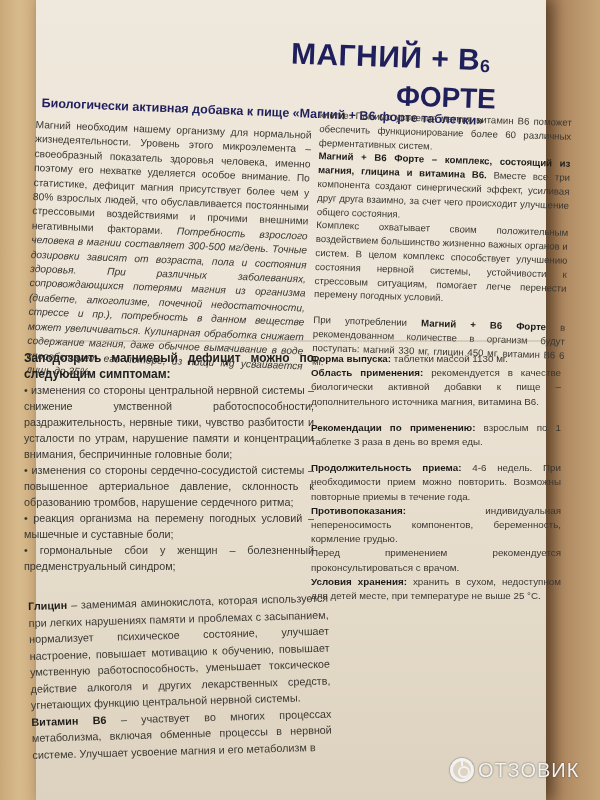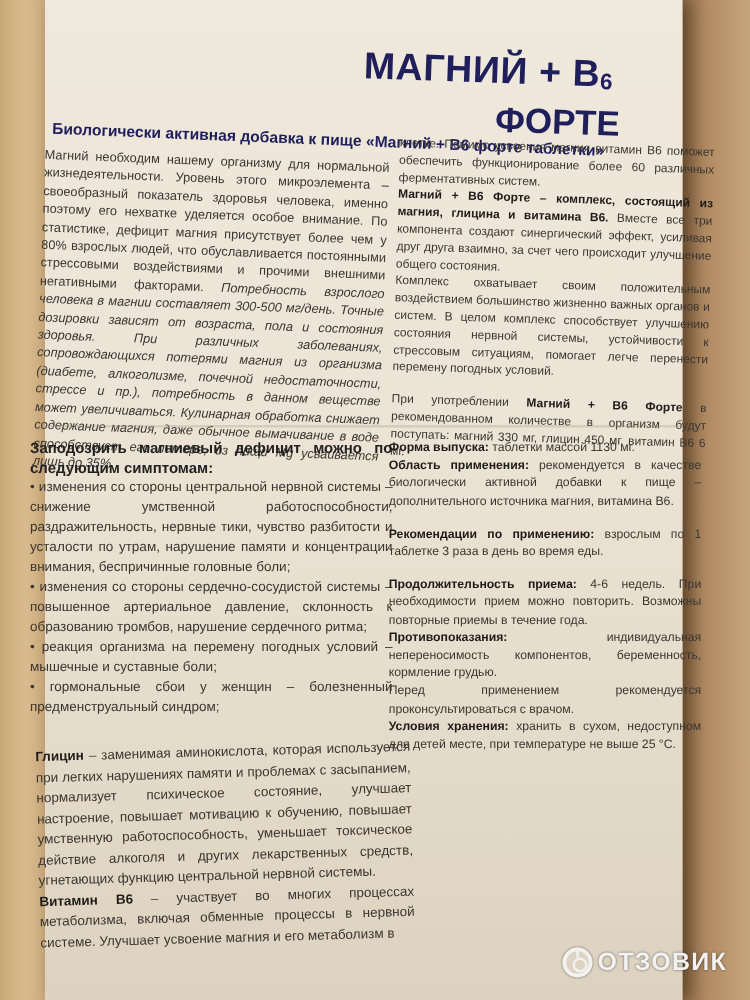--- a/index.html
+++ b/index.html
@@ -44,21 +44,21 @@
   .b { font-weight: bold; color: #1e1c1a; }
   .c1a { left: 0px; top: 118px; width: 276px; transform: rotate(2.2deg); transform-origin: left top; }
   .c2a { left: 284px; top: 108px; width: 252px; transform: rotate(1.8deg); transform-origin: left top; font-size: 9.6px; line-height: 13.8px; }
   .c1b { left: -12px; top: 350px; width: 290px; font-size: 10.8px; line-height: 16px; }
   .c1b .head { font-weight: bold; font-size: 12px; color: #222; }
   .c2b { left: 275px; top: 352px; width: 250px; font-size: 9.8px; line-height: 14.2px; }
   .c1c { left: -8px; top: 598px; width: 300px; font-size: 10.8px; line-height: 16.5px; transform: rotate(-1.6deg); transform-origin: left top; }
   .gap { height: 12px; }
   .watermark {
     position: absolute; left: 450px; top: 758px; display: flex; align-items: center; gap: 4px;
-    color: #f2f2f2; font-weight: bold; font-size: 20px; letter-spacing: 1px;
+    color: #f2f2f2; font-weight: normal; font-size: 20px; letter-spacing: 1px;
     text-shadow: 0 0 2px rgba(0,0,0,0.6);
   }
   .wm-icon {
     width: 24px; height: 24px; border-radius: 50%; border: 3px solid #f2f2f2; box-sizing: border-box;
     position: relative; box-shadow: 0 0 2px rgba(0,0,0,0.6);
   }
   .wm-icon::before { content:""; position:absolute; left:5px; top:5px; width:8px; height:8px; border:2px solid #f2f2f2; border-radius:50%; }
   .wm-icon::after { content:""; position:absolute; left:8px; top:-3px; width:2px; height:8px; background:#f2f2f2; }
 </style>
 </head>

